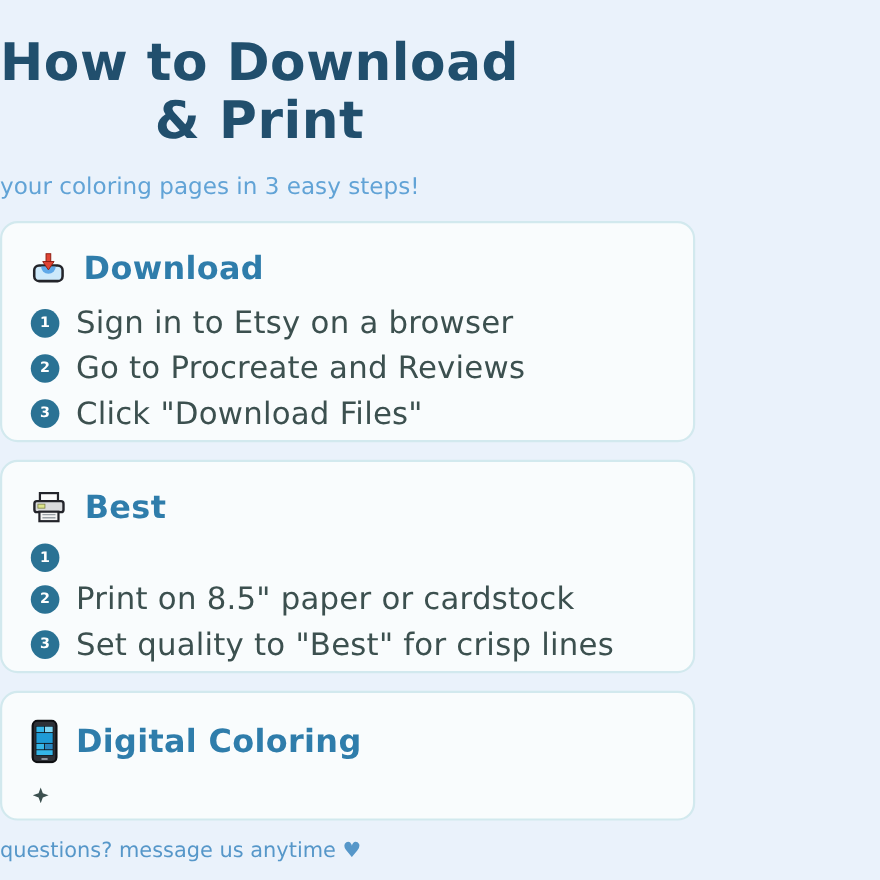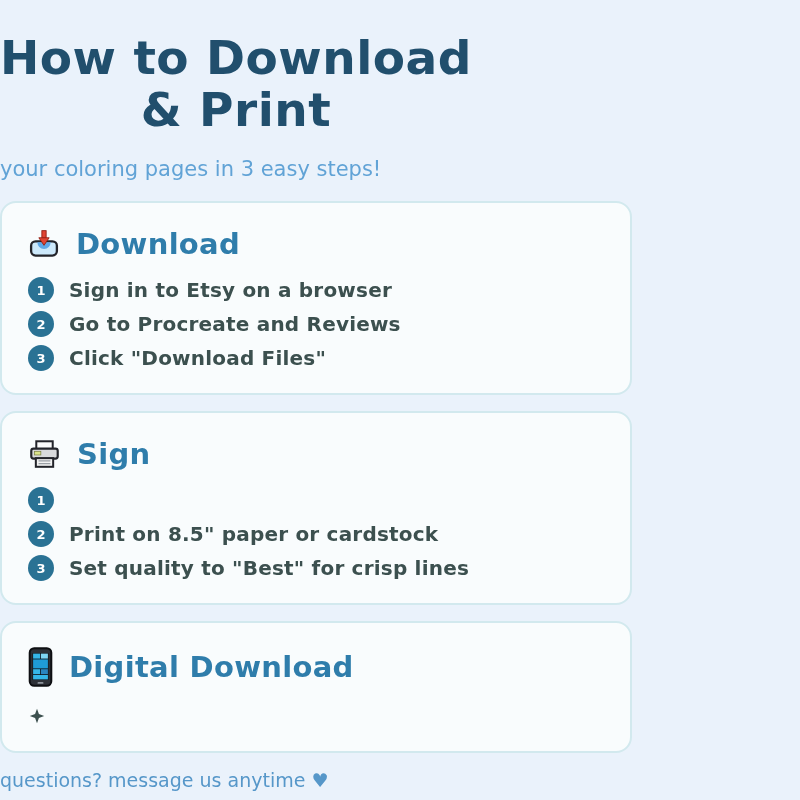--- a/index.html
+++ b/index.html
@@ -30,21 +30,21 @@
     width:632px;
     margin-top:20px;
     display:flex;
     flex-direction:column;
     gap:16px;
   }
   .card{
     background:#f9fcfd;
     border:2px solid #d2e9ee;
     border-radius:16px;
-    padding:24px 26px 22px 26px;
+    padding:24px 26px 8px 26px;
     box-sizing:border-box;
   }
   .card-header{
     display:flex;
     align-items:center;
     gap:16px;
   }
   .card-title{
     font-size:29px;
     font-weight:bold;
@@ -72,23 +72,23 @@
     font-size:13px;
     font-weight:bold;
     display:flex;align-items:center;justify-content:center;
   }
   .bullet{
     flex:0 0 17px;
     width:17px;height:17px;
     display:flex;align-items:center;justify-content:center;
   }
   .step-text{
-    font-size:20px;
+    font-size:28px;
     color:#3c504f;
-    font-weight:700;
+    font-weight:400;
     letter-spacing:0.2px;
   }
   .footer{
     margin-top:16px;
     text-align:center;
     font-size:19px;
     font-weight:500;
     color:#5697c9;
   }
   .hicon{display:block;}
@@ -140,21 +140,21 @@
         <span>
           <svg class="hicon" width="33" height="31" viewBox="0 0 36 34">
             <rect x="9" y="2.5" width="18" height="9" fill="#fbfbfb" stroke="#23242a" stroke-width="2.2"></rect>
             <rect x="3.5" y="10.5" width="29" height="11" rx="2.5" fill="#d9dadc" stroke="#23242a" stroke-width="2.4"></rect>
             <rect x="7" y="13.5" width="7" height="4" fill="#dbe48a" stroke="#7b7f43" stroke-width="0.8"></rect>
             <rect x="8.5" y="21" width="19" height="9.5" fill="#f2f2f2" stroke="#23242a" stroke-width="2.2"></rect>
             <line x1="11.5" y1="24" x2="24.5" y2="24" stroke="#9aa0a6" stroke-width="1.4"></line>
             <line x1="11.5" y1="27" x2="24.5" y2="27" stroke="#9aa0a6" stroke-width="1.4"></line>
           </svg>
         </span>
-        <span class="card-title">Sign</span>
+        <span class="card-title">Best</span>
       </div>
       <div class="steps">
         <div class="step">
           <span class="badge">1</span>
         </div>
         <div class="step">
           <span class="badge">2</span>
           <span class="step-text">Print on 8.5" paper or cardstock</span>
         </div>
         <div class="step">
@@ -172,21 +172,21 @@
             <rect x="4" y="6" width="16" height="27" fill="#0f141a"></rect>
             <rect x="4.6" y="6.6" width="7" height="5" fill="#35b6e8"></rect>
             <rect x="12.4" y="6.6" width="7" height="5" fill="#7fd6f4"></rect>
             <rect x="4.6" y="12.4" width="14.8" height="9" fill="#1f9bd6"></rect>
             <rect x="4.6" y="22.2" width="7" height="5" fill="#35b6e8"></rect>
             <rect x="12.4" y="22.2" width="7" height="5" fill="#2a86c0"></rect>
             <rect x="4.6" y="28" width="14.8" height="4.4" fill="#35b6e8"></rect>
             <rect x="9" y="35" width="6" height="1.8" rx="0.9" fill="#8e949c"></rect>
           </svg>
         </span>
-        <span class="card-title">Digital Download</span>
+        <span class="card-title">Digital Coloring</span>
       </div>
       <div class="steps">
         <div class="step">
           <span class="bullet">
             <svg width="16" height="16" viewBox="0 0 20 20">
                 <path d="M10 1 L12.4 7.6 L19 10 L12.4 12.4 L10 19 L7.6 12.4 L1 10 L7.6 7.6 Z" fill="#3c504f"></path>
               </svg>
           </span>
         </div>
       </div>

